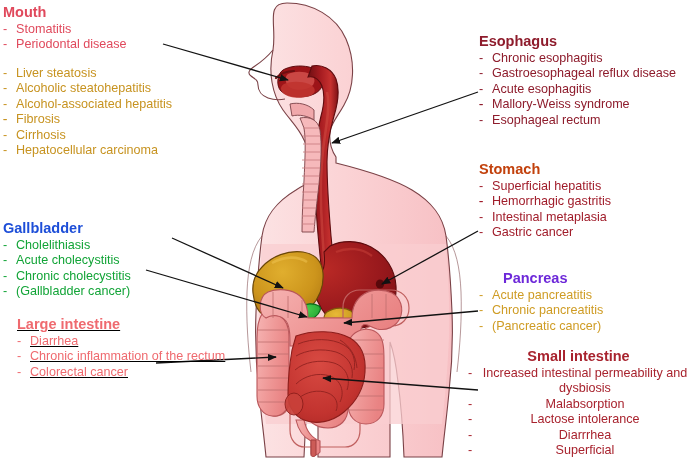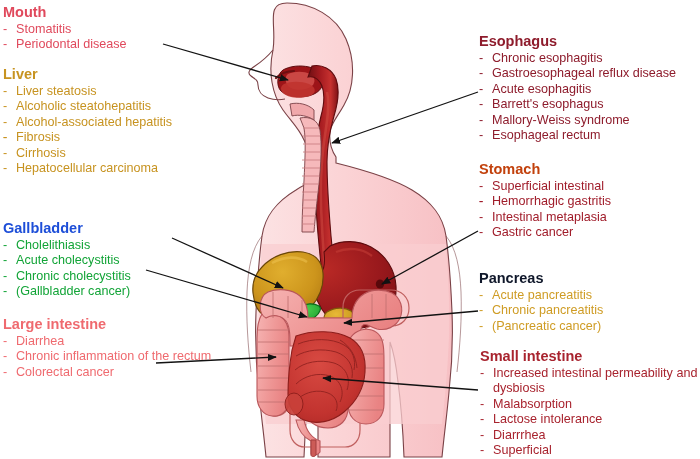--- a/index.html
+++ b/index.html
@@ -47,25 +47,25 @@
   }
   ul.items li .dash {
     position: absolute;
     left: 0;
     top: 0;
   }
   
   #block-mouth      { left: 3px;   top: 4px;   width: 200px; }
   #block-liver      { left: 3px;   top: 66px;  width: 230px; }
   #block-gallbladder{ left: 3px;   top: 220px; width: 210px; }
-  #block-large      { left: 3px;   top: 316px; width: 215px; }
+  #block-large      { left: 17px;   top: 316px; width: 215px; text-decoration: underline; }
   #block-esophagus  { left: 479px; top: 33px;  width: 220px; }
   #block-stomach    { left: 479px; top: 161px; width: 210px; }
   #block-pancreas   { left: 479px; top: 270px; width: 210px; }
-  #block-small      { left: 480px; top: 348px; width: 221px; }
+  #block-small      { left: 468px; top: 348px; width: 221px; text-align: center; }
 
   #block-large .block-title,
   #block-small .block-title,
   #block-mouth .block-title { letter-spacing: 0px; }
 </style>
 </head>
 <body>
 
 <div id="page">
 
@@ -382,21 +382,20 @@
 
   <div class="label-block" id="block-mouth">
     <div class="block-title" style="color: rgb(224, 73, 92);">Mouth</div>
     <ul class="items" style="color: rgb(224, 73, 92);">
         <li><span class="dash">-</span><span>Stomatitis</span></li>
         <li><span class="dash">-</span><span>Periodontal disease</span></li>
       </ul>
   </div>
 
   <div class="label-block" id="block-liver">
-    <div class="block-title" style="color: rgb(199, 147, 32);">Liver</div>
     <ul class="items" style="color: rgb(199, 147, 32);">
         <li><span class="dash">-</span><span>Liver steatosis</span></li>
         <li><span class="dash">-</span><span>Alcoholic steatohepatitis</span></li>
         <li><span class="dash">-</span><span>Alcohol-associated hepatitis</span></li>
         <li><span class="dash">-</span></li>
         <li><span class="dash">-</span><span>Fibrosis</span></li>
         <li><span class="dash">-</span><span>Cirrhosis</span></li>
         <li><span class="dash">-</span><span>Hepatocellular carcinoma</span></li>
       </ul>
   </div>
@@ -419,39 +418,39 @@
         <li><span class="dash">-</span><span>Colorectal cancer</span></li>
       </ul>
   </div>
 
   <div class="label-block" id="block-esophagus">
     <div class="block-title" style="color: rgb(142, 28, 44);">Esophagus</div>
     <ul class="items" style="color: rgb(142, 28, 44);">
         <li><span class="dash">-</span><span>Chronic esophagitis</span></li>
         <li><span class="dash">-</span><span>Gastroesophageal reflux disease</span></li>
         <li><span class="dash">-</span><span>Acute esophagitis</span></li>
-        <li><span class="dash">-</span><span>Barrett's esophagus</span></li>
+        <li><span class="dash">-</span></li>
         <li><span class="dash">-</span><span>Mallory-Weiss syndrome</span></li>
         <li><span class="dash">-</span><span>Esophageal rectum</span></li>
       </ul>
   </div>
 
   <div class="label-block" id="block-stomach">
     <div class="block-title" style="color: #c2410c;">Stomach</div>
     <ul class="items" style="color: rgb(160, 28, 42);">
-        <li><span class="dash">-</span><span>Superficial intestinal</span></li>
+        <li><span class="dash">-</span><span>Superficial hepatitis</span></li>
         <li><span class="dash">-</span></li>
         <li><span class="dash">-</span><span>Hemorrhagic gastritis</span></li>
         <li><span class="dash">-</span><span>Intestinal metaplasia</span></li>
         <li><span class="dash">-</span><span>Gastric cancer</span></li>
       </ul>
   </div>
 
   <div class="label-block" id="block-pancreas">
-    <div class="block-title" style="color: #0f172a;">Pancreas</div>
+    <div class="block-title" style="color: #6d28d9; margin-left: 24px;">Pancreas</div>
     <ul class="items" style="color: rgb(207, 156, 36);">
         <li><span class="dash">-</span><span>Acute pancreatitis</span></li>
         <li><span class="dash">-</span><span>Chronic pancreatitis</span></li>
         <li><span class="dash">-</span><span>(Pancreatic cancer)</span></li>
       </ul>
   </div>
 
   <div class="label-block" id="block-small">
     <div class="block-title" style="color: rgb(168, 35, 46);">Small intestine</div>
     <ul class="items" style="color: rgb(168, 35, 46);">

